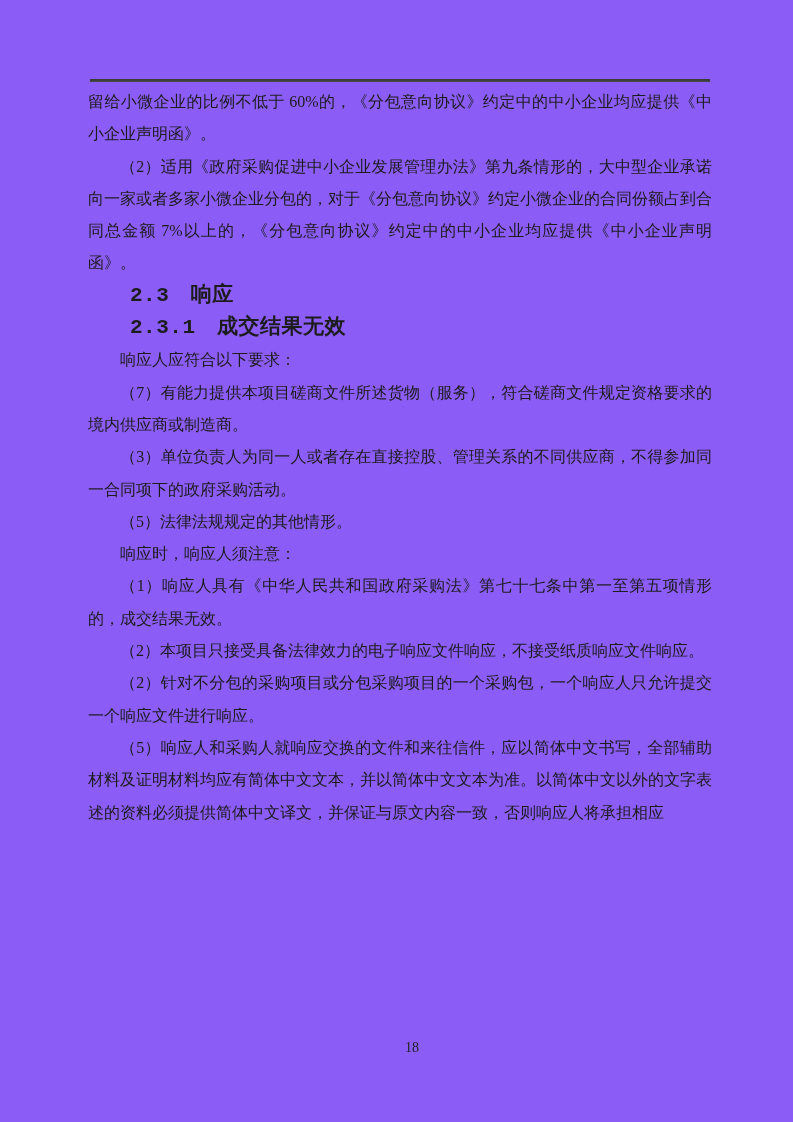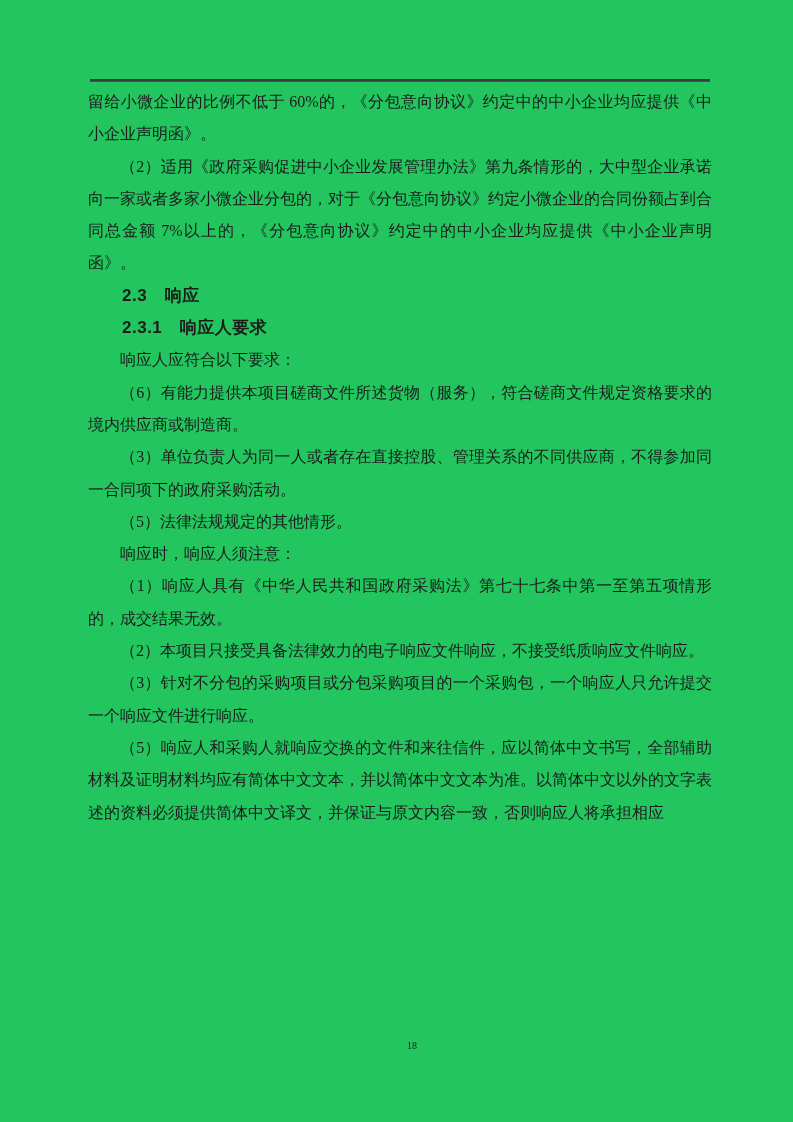--- a/index.html
+++ b/index.html
@@ -2,21 +2,21 @@
 <html><head>
 <meta charset="utf-8">
 <style>
   * { margin: 0; padding: 0; box-sizing: border-box; }
   html, body { background: #ffffff; }
   .page {
     position: relative;
     width: 793px;
     height: 1122px;
     margin: 0 auto;
-    background: #22c55e;
+    background: #8b5cf6;
     overflow: hidden;
     font-family: "Liberation Serif", "DejaVu Serif", serif;
     color: #1c1c1c;
   }
   .header-rule {
     position: absolute;
     left: 90px;
     top: 79px;
     width: 620px;
     height: 2px;
@@ -29,52 +29,52 @@
     top: 86px;
     width: 624px;
     font-size: 16px;
     line-height: 32.3px;
     text-align: justify;
   }
   .document-body p { margin: 0; }
   .body-para { font-family: "Liberation Serif", "DejaVu Serif", serif; }
   .indent { text-indent: 2em; }
   .heading {
-    font-family: Liberation Sans, sans-serif;
+    font-family: Liberation Mono, monospace;
     font-weight: 700;
     text-indent: 2em;
-    font-size: 17px;
+    font-size: 21px;
     letter-spacing: 0.5px;
   }
   .page-number {
     position: absolute;
     left: 0;
     top: 1040px;
     width: 100%;
     text-align: center;
-    font-size: 10px;
+    font-size: 14px;
     color: #222;
     font-family: "Liberation Serif", "DejaVu Serif", serif;
     padding-left: 31px;
   }
 </style>
 </head>
 <body>
 
 <div class="page">
   <div class="header-rule"></div>
   <div class="document-body">
       <p class="body-para">留给小微企业的比例不低于 60%的，《分包意向协议》约定中的中小企业均应提供《中小企业声明函》。</p>
       <p class="body-para indent">（2）适用《政府采购促进中小企业发展管理办法》第九条情形的，大中型企业承诺向一家或者多家小微企业分包的，对于《分包意向协议》约定小微企业的合同份额占到合同总金额 7%以上的，《分包意向协议》约定中的中小企业均应提供《中小企业声明函》。</p>
       <p class="heading indent">2.3　响应</p>
-      <p class="heading indent">2.3.1　响应人要求</p>
+      <p class="heading indent">2.3.1　成交结果无效</p>
       <p class="body-para indent">响应人应符合以下要求：</p>
-      <p class="body-para indent">（6）有能力提供本项目磋商文件所述货物（服务），符合磋商文件规定资格要求的境内供应商或制造商。</p>
+      <p class="body-para indent">（7）有能力提供本项目磋商文件所述货物（服务），符合磋商文件规定资格要求的境内供应商或制造商。</p>
       <p class="body-para indent">（3）单位负责人为同一人或者存在直接控股、管理关系的不同供应商，不得参加同一合同项下的政府采购活动。</p>
       <p class="body-para indent">（5）法律法规规定的其他情形。</p>
       <p class="body-para indent">响应时，响应人须注意：</p>
       <p class="body-para indent">（1）响应人具有《中华人民共和国政府采购法》第七十七条中第一至第五项情形的，成交结果无效。</p>
       <p class="body-para indent">（2）本项目只接受具备法律效力的电子响应文件响应，不接受纸质响应文件响应。</p>
-      <p class="body-para indent">（3）针对不分包的采购项目或分包采购项目的一个采购包，一个响应人只允许提交一个响应文件进行响应。</p>
+      <p class="body-para indent">（2）针对不分包的采购项目或分包采购项目的一个采购包，一个响应人只允许提交一个响应文件进行响应。</p>
       <p class="body-para indent">（5）响应人和采购人就响应交换的文件和来往信件，应以简体中文书写，全部辅助材料及证明材料均应有简体中文文本，并以简体中文文本为准。以简体中文以外的文字表述的资料必须提供简体中文译文，并保证与原文内容一致，否则响应人将承担相应</p>
     </div>
   <div class="page-number">18</div>
 </div>
 
 </body></html>

